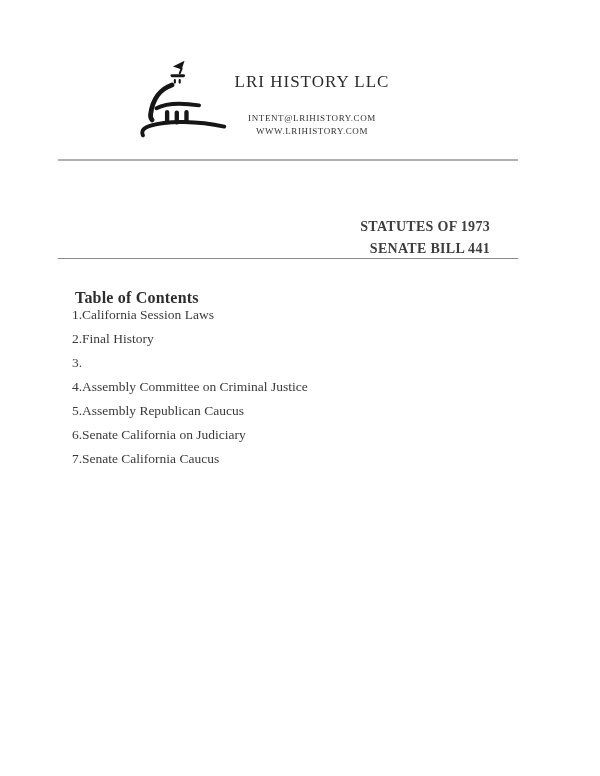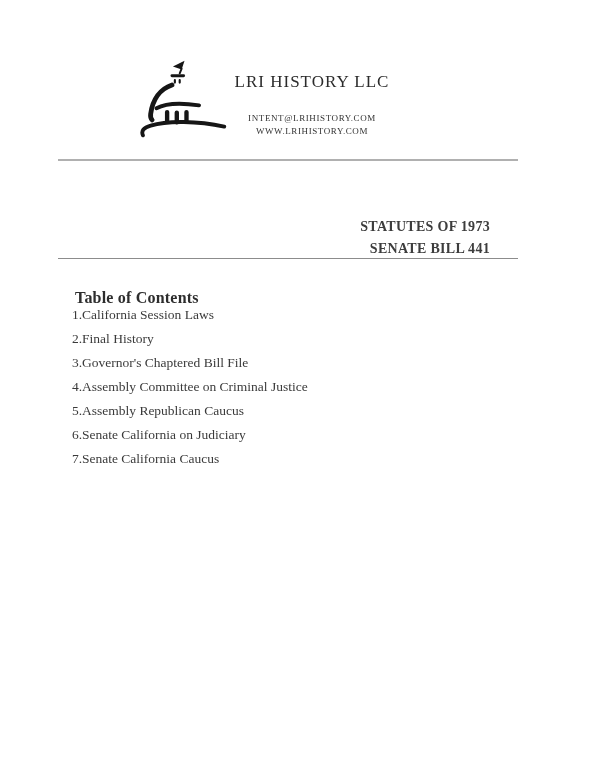--- a/index.html
+++ b/index.html
@@ -114,21 +114,20 @@
     <li class="toc-row">
       <span class="toc-num">1.</span>
       <span class="toc-label">California Session Laws</span>
     </li>
     <li class="toc-row">
       <span class="toc-num">2.</span>
       <span class="toc-label">Final History</span>
     </li>
     <li class="toc-row">
       <span class="toc-num">3.</span>
-      <span class="toc-label">Governor's Chaptered Bill File</span>
     </li>
     <li class="toc-row">
       <span class="toc-num">4.</span>
       <span class="toc-label">Assembly Committee on Criminal Justice</span>
     </li>
     <li class="toc-row">
       <span class="toc-num">5.</span>
       <span class="toc-label">Assembly Republican Caucus</span>
     </li>
     <li class="toc-row">

